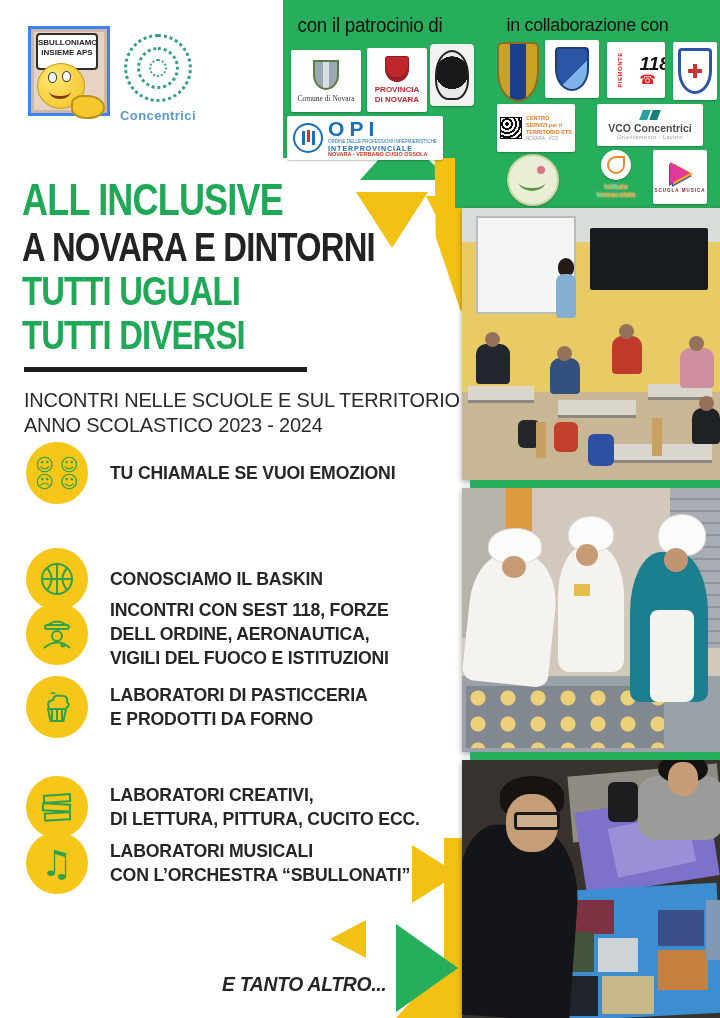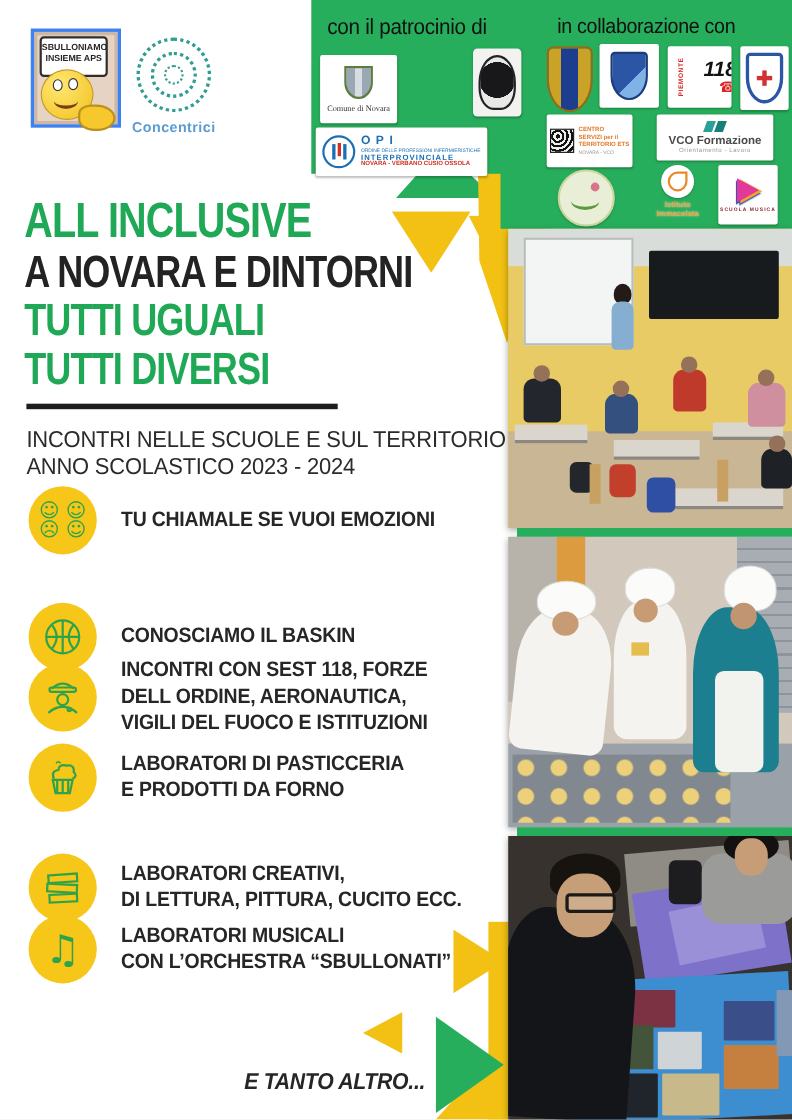--- a/index.html
+++ b/index.html
@@ -55,34 +55,34 @@
       box-shadow:0 1px 2px rgba(0,0,0,.3);display:flex;align-items:center;justify-content:center;}
   .hist-inner{width:30px;height:46px;background:radial-gradient(circle at 50% 45%,#18181a 55%,#e8e8e6 56%);
       border:2px solid #222;border-radius:50% 50% 40% 40%;}
   .opi{left:4px;top:116px;width:152px;height:40px;flex-direction:row;gap:5px;padding:2px;}
   .opi-glyph{width:26px;height:26px;border-radius:50%;border:2px solid #1a6fb5;position:relative;flex:0 0 26px;
       background:
         linear-gradient(#d03224 0 0) 50% 35%/3px 12px no-repeat,
         linear-gradient(#1a6fb5 0 0) 28% 50%/3px 14px no-repeat,
         linear-gradient(#1a6fb5 0 0) 72% 50%/3px 14px no-repeat;}
   .opi-right{display:flex;flex-direction:column;align-items:flex-start;line-height:1.05;}
-  .opi-acr{font-size:11px;font-weight:bold;color:#1a6fb5;letter-spacing:5px;}
+  .opi-acr{font-size:21px;font-weight:bold;color:#1a6fb5;letter-spacing:5px;}
   .opi-l1{font-size:4.5px;color:#1a6fb5;}
   .opi-l2{font-size:7px;font-weight:bold;color:#1a6fb5;letter-spacing:1px;}
   .opi-l3{font-size:5.5px;font-weight:bold;color:#d03224;}
 
   
   .polizia{left:42px;top:42px;width:38px;height:56px;background:linear-gradient(90deg,#c9a227 30%,#1d3e8f 30% 70%,#c9a227 70%);
       border:2px solid #8a6f1c;border-radius:6px 6px 50% 50%;z-index:4;}
   .aero{left:90px;top:40px;width:54px;height:58px;}
   .aero-shield{width:30px;height:40px;background:linear-gradient(135deg,#2b55a5 60%,#7fb3e8 60%);
       border:2px solid #1c3c7a;border-radius:4px 4px 50% 50%;}
   .t118{left:152px;top:42px;width:58px;height:56px;flex-direction:row;gap:2px;}
   .t118-reg{font-size:6px;font-weight:bold;color:#d22;transform:rotate(-90deg);letter-spacing:.5px;}
-  .t118-col{display:flex;flex-direction:column;align-items:flex-end;line-height:1;}
+  .t118-col{display:flex;flex-direction:column;align-items:flex-start;line-height:1;}
   .t118-num{font-size:19px;font-weight:bold;color:#111;font-style:italic;}
   .t118-phone{font-size:13px;color:#d22;}
   .cross-tile{left:218px;top:42px;width:44px;height:58px;}
   .cross-shield{width:28px;height:40px;border:3px solid #2b55a5;border-radius:4px 4px 50% 50%;
       background:
         linear-gradient(#d03131 0 0) center/14px 4px no-repeat,
         linear-gradient(#d03131 0 0) center/4px 14px no-repeat,#fff;}
   .sst{left:42px;top:104px;width:74px;height:44px;flex-direction:row;gap:4px;padding:2px;}
   .sst-sq{width:20px;height:20px;flex:0 0 20px;background:repeating-radial-gradient(circle at 30% 30%,#111 0 2px,#eee 2px 4px);border:1px solid #111;}
   .sst-tx{font-size:5.5px;font-weight:bold;color:#e07b2a;line-height:1.25;}
@@ -260,20 +260,25 @@
     </div>
     <div class="conc-word">Concentrici</div>
   </div>
 
   <div class="abs panel pat-panel">
     <div class="panel-title">con il patrocinio di</div>
     <div class="tile comune">
       <div class="comune-crest"></div>
       <div class="comune-cap">Comune di Novara</div>
     </div>
+    <div class="tile prov">
+      <div class="prov-crest"></div>
+      <div class="prov-cap preline">PROVINCIA
+DI NOVARA</div>
+    </div>
     <div class="tile opi">
       <div class="opi-glyph"></div>
       <div class="opi-right">
         <div class="opi-acr">OPI</div>
         <div class="opi-l1">ORDINE DELLE PROFESSIONI INFERMIERISTICHE</div>
         <div class="opi-l2">INTERPROVINCIALE</div>
         <div class="opi-l3">NOVARA - VERBANO CUSIO OSSOLA</div>
       </div>
     </div>
   </div>
@@ -301,21 +306,21 @@
       <div class="sst-sq"></div>
       <div>
         <div class="sst-tx preline">CENTRO
 SERVIZI per il
 TERRITORIO ETS</div>
         <div class="sst-sub">NOVARA - VCO</div>
       </div>
     </div>
     <div class="tile vco">
       <div class="vco-glyph"></div>
-      <div class="vco-main">VCO Formazione</div>
+      <div class="vco-main">VCO Concentrici</div>
       <div class="vco-sub">Orientamento - Lavoro</div>
     </div>
     <div class="abs garden">
       <div class="garden-leaf"></div>
       <div class="garden-dot"></div>
     </div>
     <div class="abs imma">
       <div class="imma-circle">
         <div class="imma-glyph"></div>
       </div>

